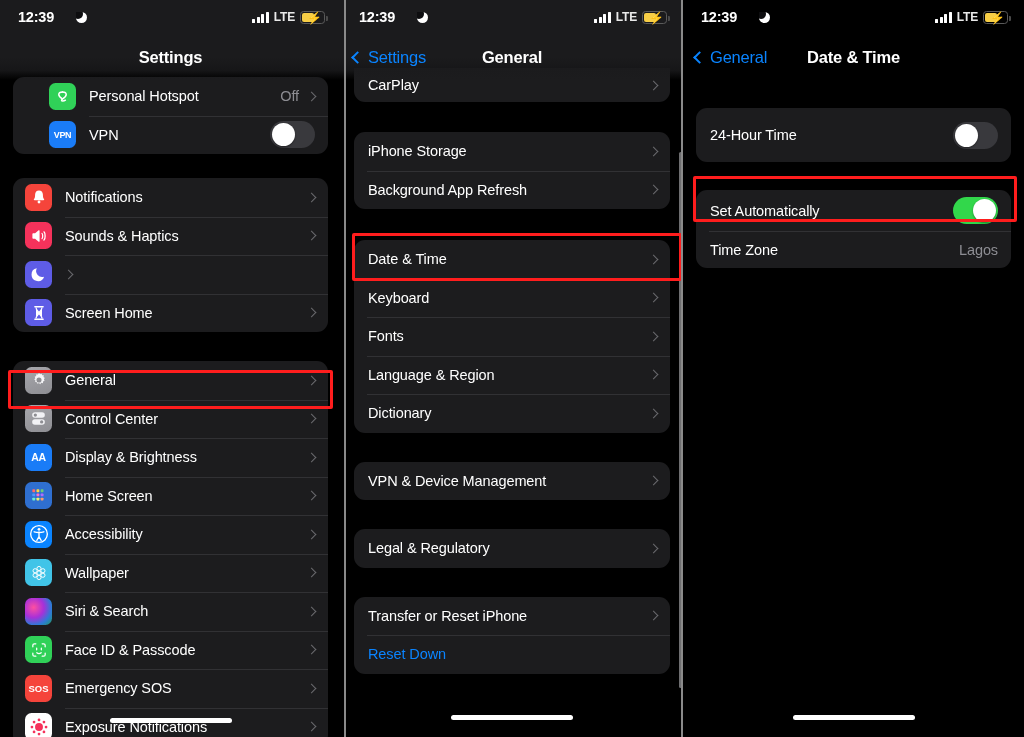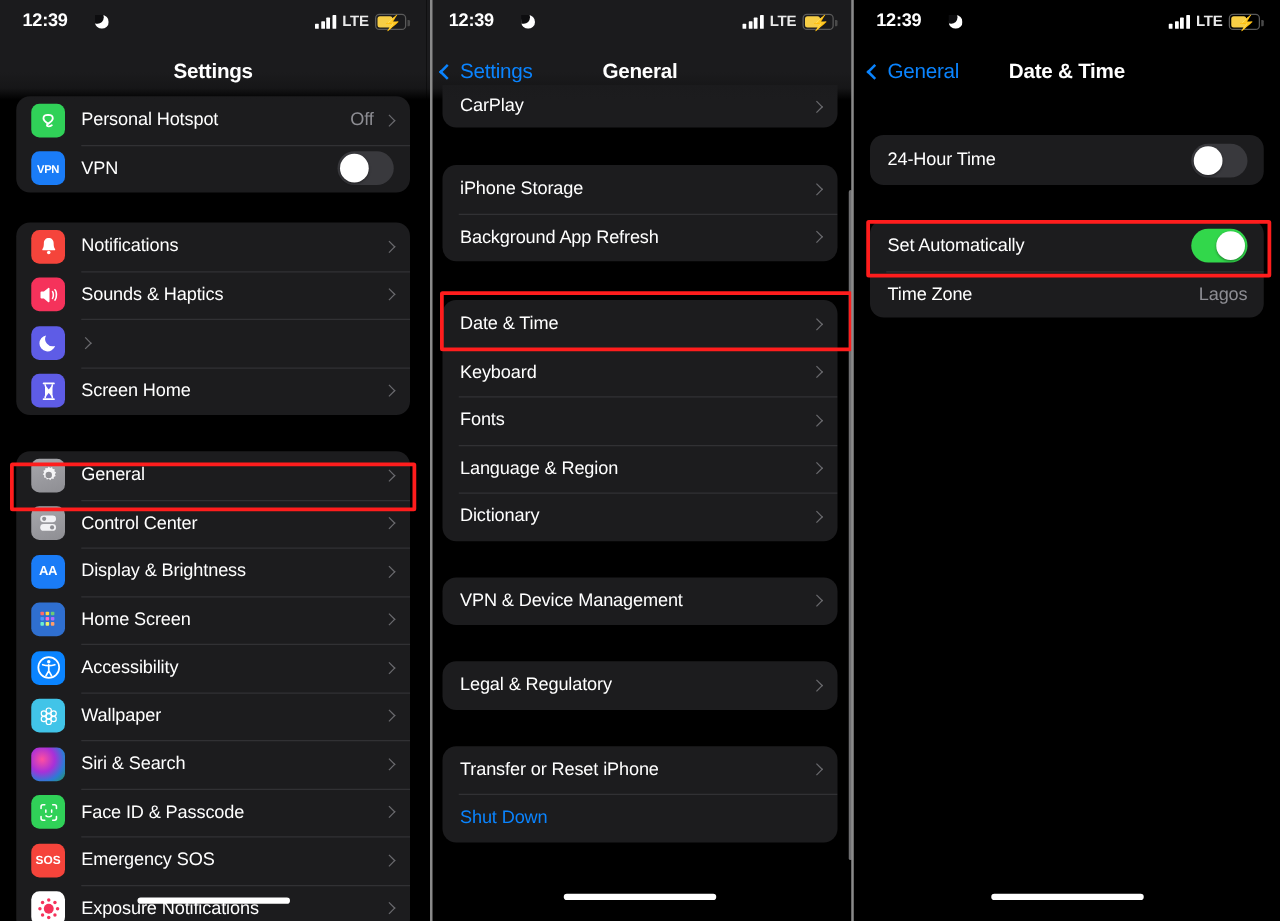--- a/index.html
+++ b/index.html
@@ -331,21 +331,21 @@
 </style>
 </head>
 <body>
 
 <div class="stage">
 
   <div class="panel left">
 
     <div class="content" style="top:80px;">
 
-      <div class="group" style="margin-top:-3px;">
+      <div class="group" style="margin-top:-3px;padding-left:24px;">
         <div class="row">
           <span class="ico i-hotspot">
             <svg viewBox="0 0 24 24" class="glyph">
               <path d="M12 6.2c2.6 0 4.7 1.3 4.7 3.4 0 2.3-2.3 4-4.5 5.4-1 .6-1.4 1-1.4 1.6 0 .7.6 1.2 1.6 1.2 1.8 0 3.3-1.1 3.3-1.1" fill="none" stroke="#fff" stroke-width="1.9" stroke-linecap="round"></path>
               <path d="M12 6.2C9.4 6.2 7.3 7.5 7.3 9.6c0 2.3 2.3 4 4.5 5.4" fill="none" stroke="#fff" stroke-width="1.9" stroke-linecap="round"></path>
             </svg>
           </span>
           <span class="label">Personal Hotspot</span>
           <span class="value">Off</span>
           <span class="chev"></span>
@@ -613,21 +613,21 @@
           <span class="chev"></span>
         </div>
       </div>
 
       <div class="group" style="margin-top:29px;">
         <div class="row noicon">
           <span class="label">Transfer or Reset iPhone</span>
           <span class="chev"></span>
         </div>
         <div class="row noicon">
-          <span class="label blue">Shut Down</span>
+          <span class="label blue">Reset Down</span>
         </div>
       </div>
     </div>
 
     <div class="navfade"></div>
     <div class="statusbar">
       <span class="sb-left">
         <span>12:39</span>
         <span class="moon"></span>
       </span>
@@ -660,21 +660,21 @@
     <div class="home-ind"></div>
   </div>
 
   <div class="divider d2"></div>
 
   <div class="panel right">
 
     <div class="content" style="top:80px;">
 
       <div class="group" style="margin-top:28px;">
-        <div class="row noicon" style="height:40px;">
+        <div class="row noicon" style="height:54px;">
           <span class="label">24-Hour Time</span>
           <span class="toggle">
               <span class="knob"></span>
             </span>
         </div>
       </div>
 
       <div class="group" style="margin-top:28px;">
         <div class="row noicon" style="height:41px;">
           <span class="label">Set Automatically</span>

